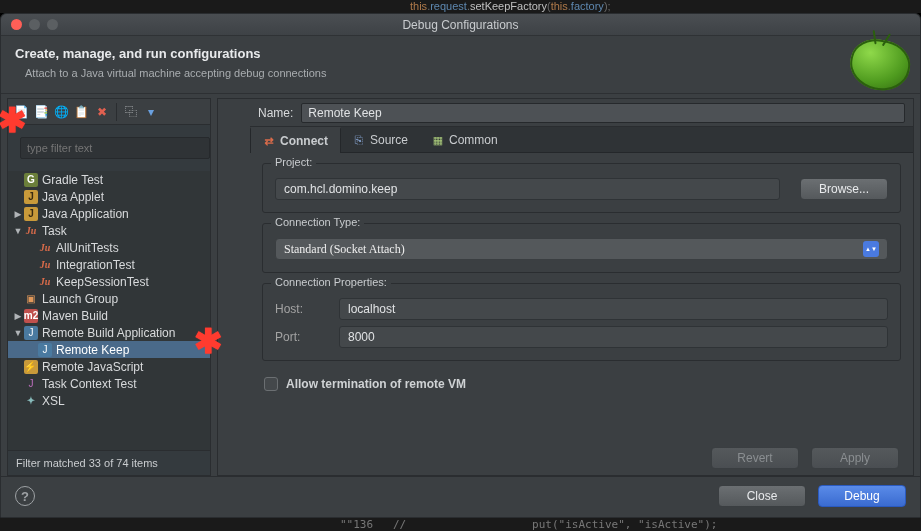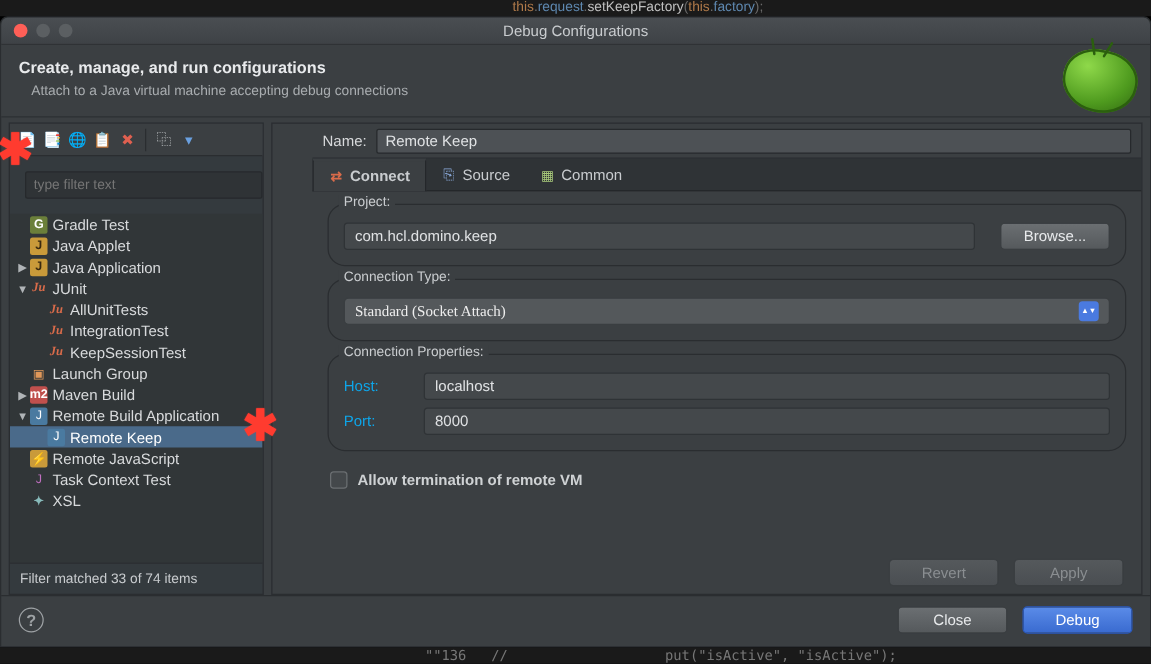--- a/index.html
+++ b/index.html
@@ -164,32 +164,32 @@
   .tab .ti{ width:12px; height:12px; display:inline-block; font-size:11px; text-align:center;}
   .ti-connect{ color:#d96b4a; }
   .ti-source { color:#8aa9d8; }
   .ti-common { color:#a8c97a; }
 
   .form-area{
     flex:1; overflow:auto; padding:10px 12px;
     display:flex; flex-direction:column; gap:10px;
   }
   .group{
-    border:1px solid #2a2d30; border-radius:14px; padding:10px 12px 12px;
+    border:1px solid #2a2d30; border-radius:3px; padding:10px 12px 12px;
     position:relative; background:#3b3f42;
   }
   .group > .glabel{
     position:absolute; top:-8px; left:8px; padding:0 4px;
     background:#3b3f42; font-size:11px; color:#c9cccf;
   }
   .field-row{
     display:flex; align-items:center; gap:20px; margin-top:6px;
   }
   .field-row:first-of-type{ margin-top:4px; }
-  .field-row label{ width:44px; font-size:12px; color:#0ea5e9; }
+  .field-row label{ width:44px; font-size:12px; color:#a3a3a3; }
   .txt{
     flex:1; height:22px; background:#44484b; border:1px solid #2f3336;
     color:#e0e2e4; padding:0 8px; font-size:12px; border-radius:3px;
   }
   .txt.light{ background:#4d5155; }
   .select{
     flex:1; height:22px; background:#54585b; border:1px solid #3a3e41;
     color:#eee; padding:0 8px; font-size:12px; border-radius:4px;
     display:flex; align-items:center; justify-content:space-between;font-family:Liberation Serif, serif;
   }
@@ -288,21 +288,21 @@
           <span class="lbl">Java Applet</span>
         </div>
         <div class="node d1">
           <span class="tw">▶</span>
             <span class="ic ic-j">J</span>
           <span class="lbl">Java Application</span>
         </div>
         <div class="node d1">
           <span class="tw">▼</span>
             <span class="ic ic-ju">Ju</span>
-          <span class="lbl">JUnit</span>
+          <span class="lbl">Task</span>
         </div>
         <div class="node d2">
           <span class="tw"></span>
             <span class="ic ic-ju">Ju</span>
           <span class="lbl">AllUnitTests</span>
         </div>
         <div class="node d2">
           <span class="tw"></span>
             <span class="ic ic-ju">Ju</span>
           <span class="lbl">IntegrationTest</span>

